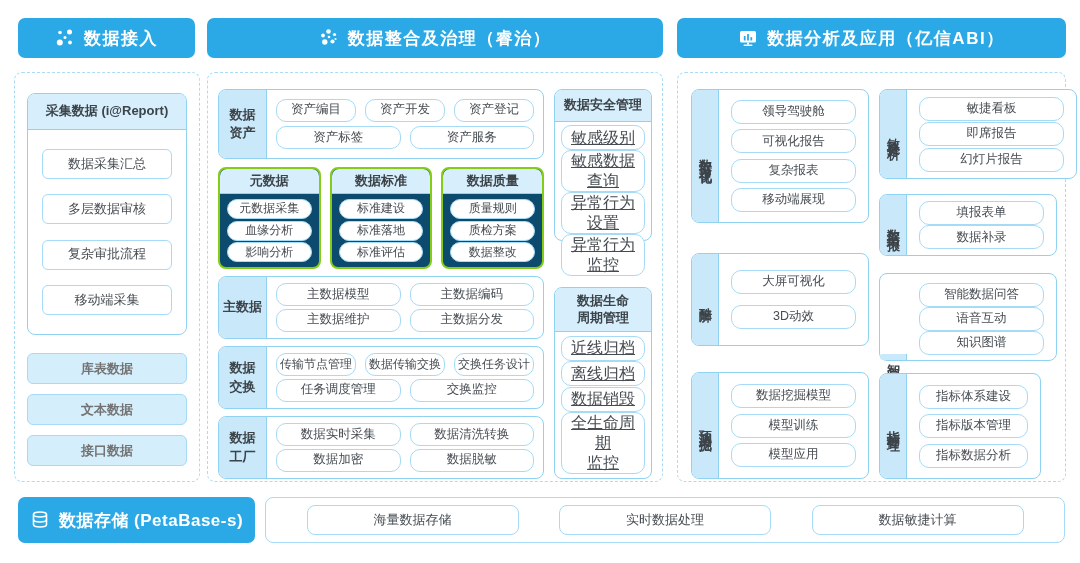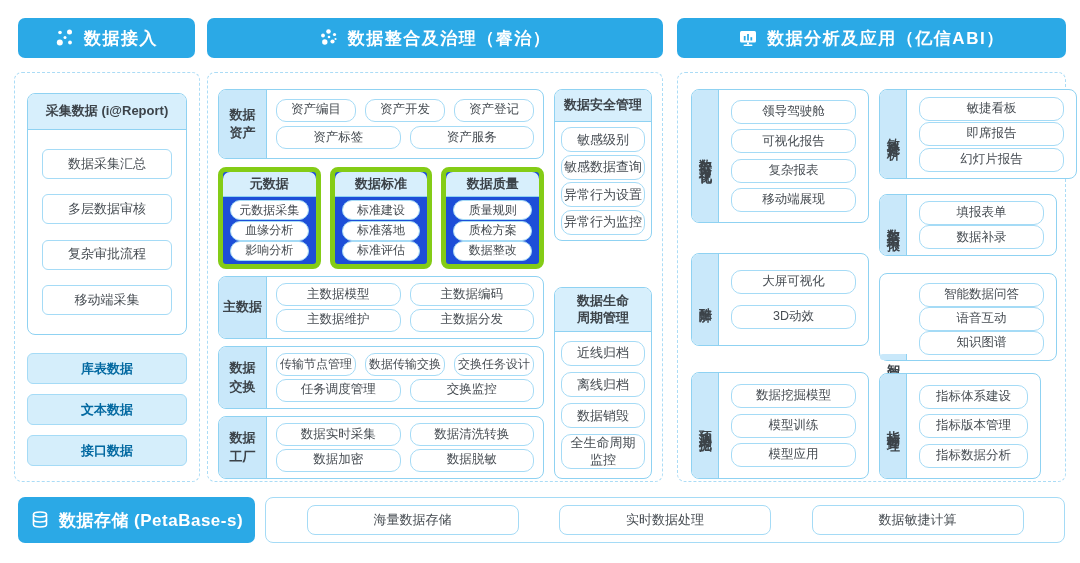--- a/index.html
+++ b/index.html
@@ -14,44 +14,44 @@
 #panel-access{left:14px;width:186px;}
 #panel-gov{left:207px;width:456px;}
 #panel-ana{left:677px;width:389px;}
 .gbox{position:absolute;background:#fff;border:1px solid #8FD2F2;border-radius:8px;}
 .group-h{background:#D7EFFC;border-bottom:1px solid #8FD2F2;border-radius:7px 7px 0 0;display:flex;align-items:center;justify-content:center;font-size:13px;font-weight:bold;color:#3C4349;white-space:pre-line;text-align:center;line-height:1.3;flex:none;}
 .pill{border:1px solid #A5DBF6;border-radius:10px;display:flex;align-items:center;justify-content:center;font-size:12.5px;color:#464C52;text-align:center;white-space:pre-line;line-height:1.25;background:#fff;padding:0 2px;}
 #g-collect{left:12px;top:20px;width:160px;height:242px;display:flex;flex-direction:column;}
 #g-collect .group-h{height:36px;}
 .cbody{flex:1;display:flex;flex-direction:column;justify-content:space-evenly;padding:4px 14px;}
 .cbody .pill{height:30px;font-size:13px;border-radius:6px;}
-.fillbox{position:absolute;left:12px;width:160px;height:31px;background:#D5EEFB;border:1px solid #A5DBF6;border-radius:6px;display:flex;align-items:center;justify-content:center;font-size:13px;font-weight:bold;color:#0369a1;}
+.fillbox{position:absolute;left:12px;width:160px;height:31px;background:#D5EEFB;border:1px solid #A5DBF6;border-radius:6px;display:flex;align-items:center;justify-content:center;font-size:13px;font-weight:bold;color:#737373;}
 #src-0{top:280px;}#src-1{top:321px;}#src-2{top:362px;}
 .hgroup{display:flex;}
 .lblcell{width:48px;flex:none;background:#C9E8FA;border-right:1px solid #8FD2F2;border-radius:7px 0 0 7px;display:flex;align-items:center;justify-content:center;font-size:13px;font-weight:bold;white-space:pre-line;text-align:center;line-height:1.4;}
 .rowsarea{flex:1;display:flex;flex-direction:column;justify-content:space-evenly;padding:4px 9px;}
 .prow{display:flex;gap:9px;}
 .prow .pill{flex:1;height:23px;}
 .prow.small .pill{font-size:12px;}
 #g-asset{left:10px;top:16px;width:326px;height:70px;}
 #triplerow{position:absolute;left:10px;top:94px;width:326px;height:102px;display:flex;gap:9px;}
-.tgroup{flex:1;background:#1d4ed8;border:5px solid #84cc16;border-radius:8px;display:flex;flex-direction:column;}
+.tgroup{flex:1;background:#0c4a6e;border:2px solid #84cc16;border-radius:8px;display:flex;flex-direction:column;}
 .tgroup .group-h{height:25px;}
 .titems{flex:1;display:flex;flex-direction:column;justify-content:space-evenly;padding:3px 7px;}
 .titems .pill{height:20px;font-size:12px;}
 #g-master{left:10px;top:203px;width:326px;height:63px;}
 #g-exchange{left:10px;top:273px;width:326px;height:63px;}
 #g-factory{left:10px;top:343px;width:326px;height:63px;}
 .scol{left:346px;width:98px;display:flex;flex-direction:column;}
 #g-security{top:16px;height:152px;}
 #g-security .group-h{height:32px;}
 #g-lifecycle{top:214px;height:192px;}
 #g-lifecycle .group-h{height:44px;}
 .sitems{flex:1;display:flex;flex-direction:column;justify-content:space-evenly;padding:3px 6px;}
-.sitems .pill{min-height:25px;font-size:13px;}
+.sitems .pill{min-height:25px;font-size:16px;text-decoration:underline;}
 .vgroup{display:flex;}
 .vlbl{width:27px;flex:none;background:#C9E8FA;border-right:1px solid #8FD2F2;border-radius:7px 0 0 7px;display:flex;align-items:center;justify-content:center;font-size:13px;font-weight:bold;writing-mode:vertical-rl;text-orientation:upright;letter-spacing:3px;}
 .vitems{flex:1;display:flex;flex-direction:column;justify-content:space-evenly;padding:5px 12px;}
 .vitems .pill{height:24px;}
 #g-visual{left:13px;top:16px;width:178px;height:134px;}
 #g-cool{left:13px;top:180px;width:178px;height:93px;}
 #g-predict{left:13px;top:299px;width:178px;height:107px;}
 #g-agile{left:201px;top:16px;width:198px;height:90px;}
 #g-fill{left:201px;top:121px;width:178px;height:62px;}
 #g-ask{left:201px;top:200px;width:178px;height:88px;align-items:flex-end;}

